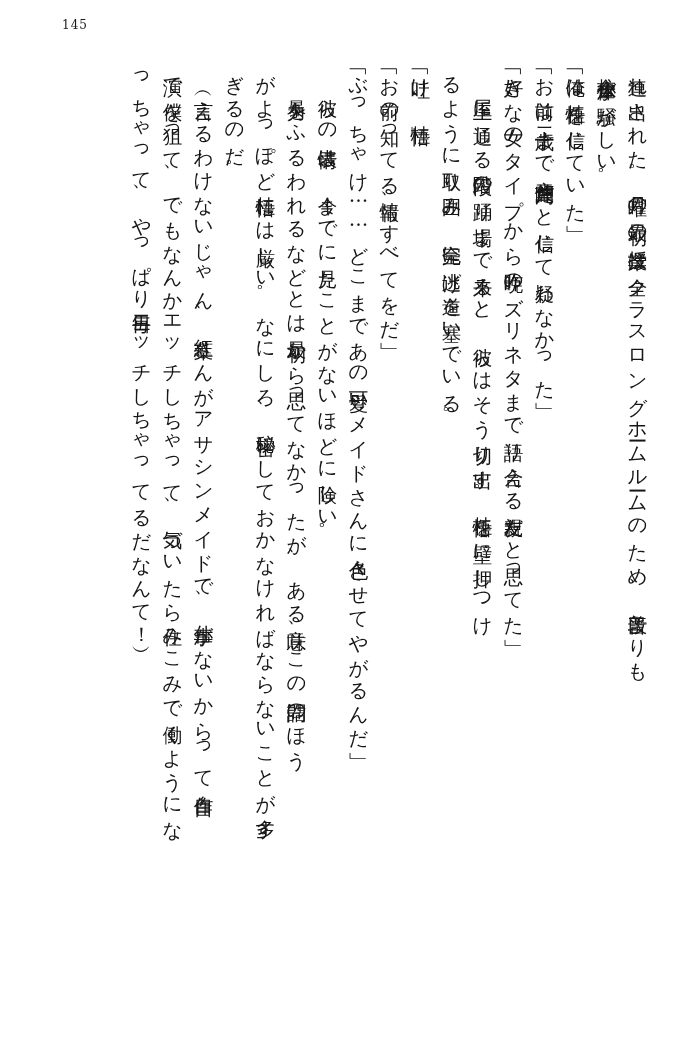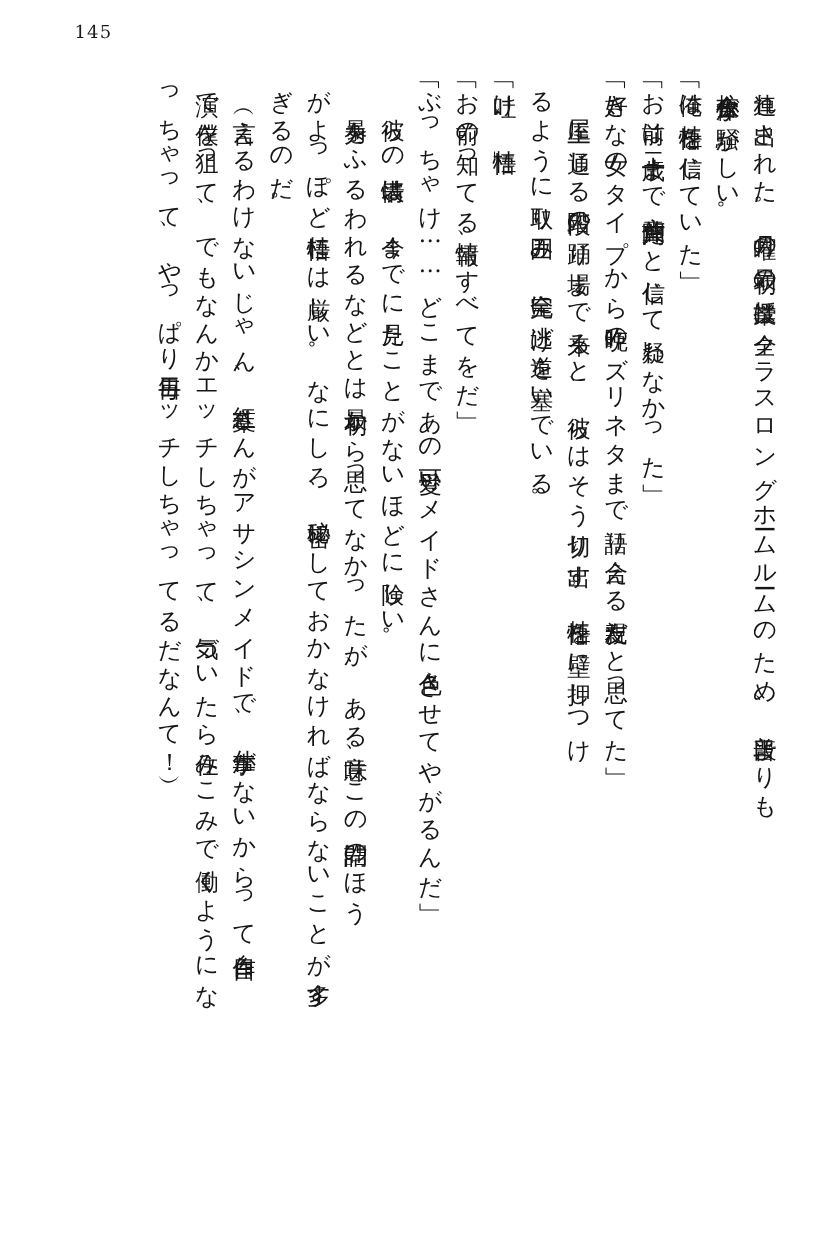--- a/index.html
+++ b/index.html
@@ -18,21 +18,21 @@
     position: relative;
     width: 683px;
     height: 1050px;
     background: #ffffff;
     box-sizing: border-box;
   }
   .page-number {
     position: absolute;
     top: 18px;
     left: 62px;
-    font-size: 15px;
+    font-size: 12px;
     letter-spacing: 1px;
     font-family: "DejaVu Serif", "Liberation Serif", serif;
     color: #1a1a1a;
   }
   .text-body {
     position: absolute;
     top: 62px;
     left: 36px;
     right: 36px;
     bottom: 28px;

